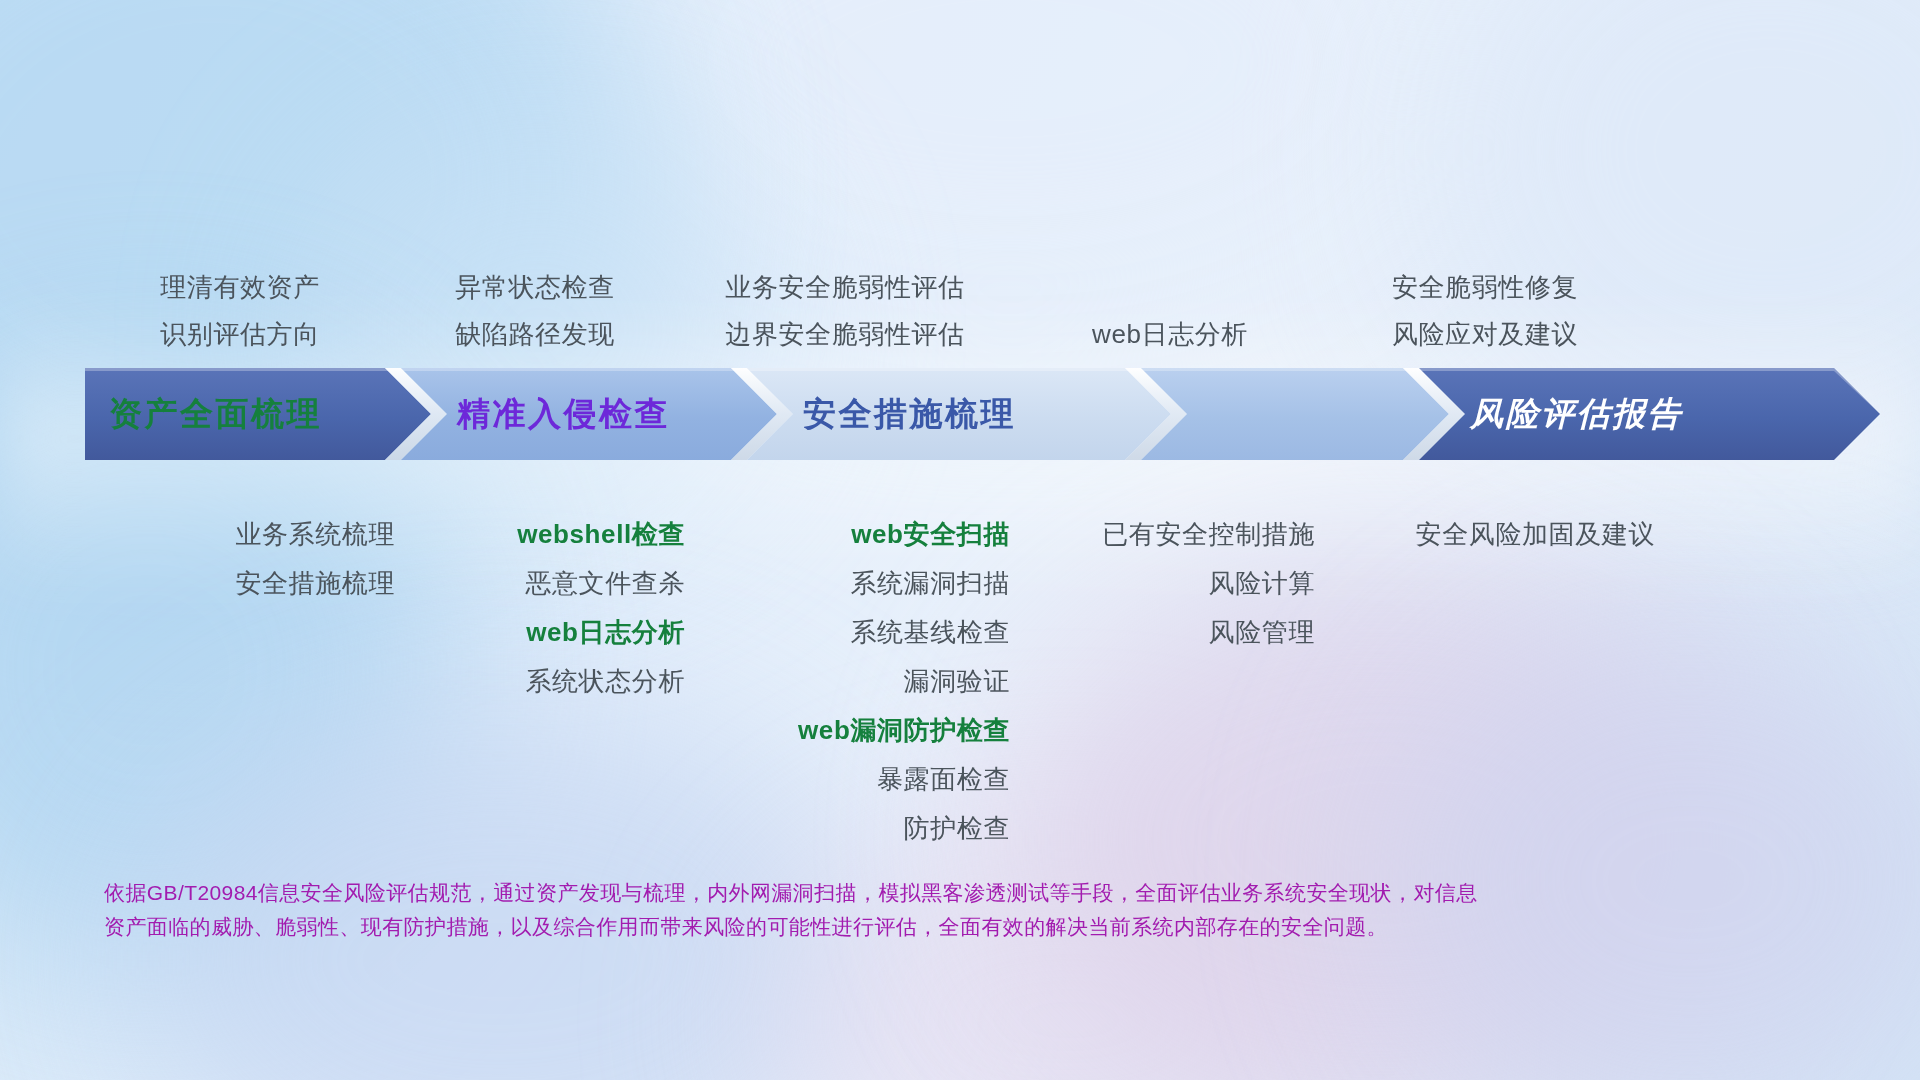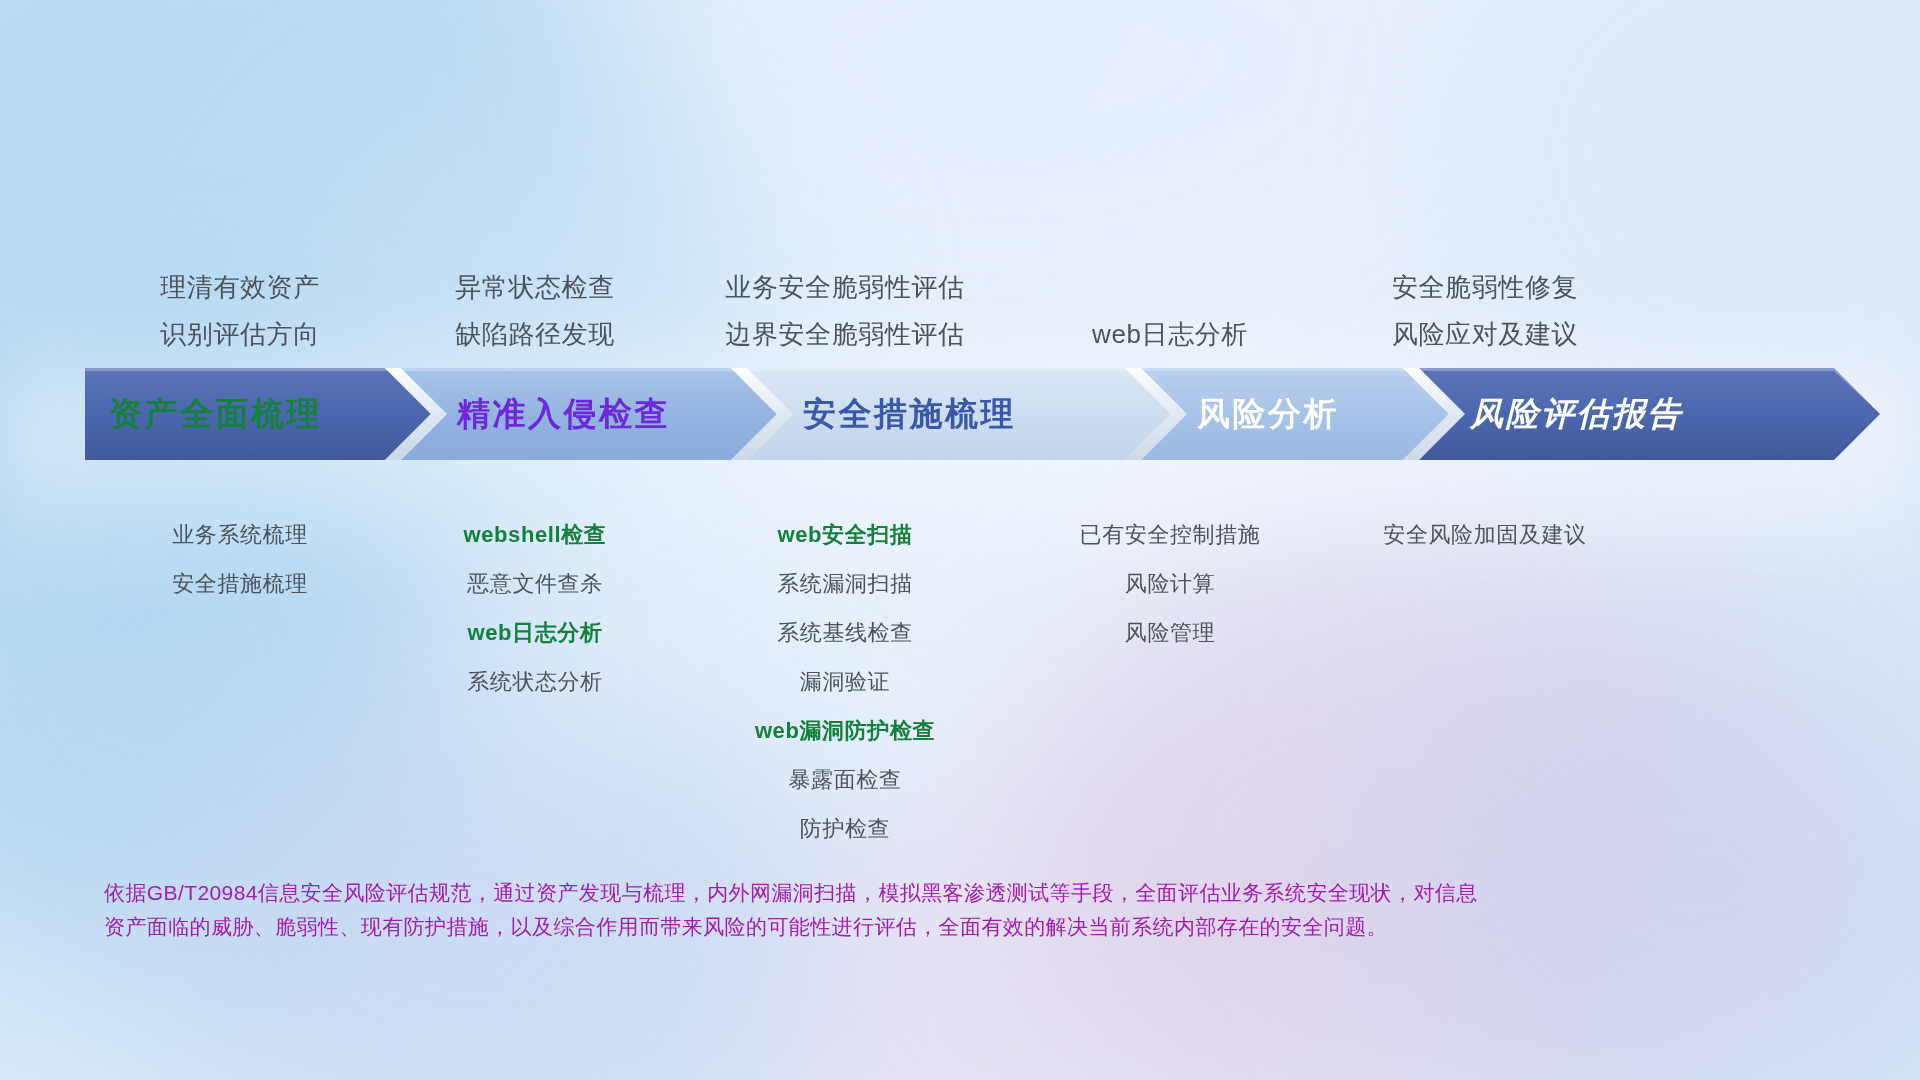--- a/index.html
+++ b/index.html
@@ -94,23 +94,23 @@
     line-height: 47px;
     letter-spacing: .6px;
   }
   .top-list .item { white-space: nowrap; }
 
   
   .bottom-list {
     position: absolute;
     top: 510px;
     left: 0; right: 0;
-    text-align: center;
+    text-align: right;
     color: #4b545c;
-    font-size: 22px;
+    font-size: 26px;
     line-height: 49px;
     letter-spacing: .6px;
   }
   .bottom-list .item { white-space: nowrap; }
   .bottom-list .item.strong { font-weight: 700; color:#15803d; }
 
   
   .band {
     position: absolute;
     left: 85px;
@@ -290,21 +290,20 @@
         <path d="M1334,0 L1749,0 L1795,46 L1749,92 L1334,92 L1380,46 Z" fill="url(#gDark)"></path>
 
         <path d="M0,0 L1749,0 L1795,46 L1749,3 L0,3 Z" fill="#ffffff" opacity=".28"></path>
       </svg>
     </div>
 
     <div class="band-labels">
       <div class="band-label bl-0">资产全面梳理</div>
       <div class="band-label bl-1">精准入侵检查</div>
       <div class="band-label bl-2">安全措施梳理</div>
-      <div class="band-label bl-3">风险分析</div>
       <div class="band-label bl-4">风险评估报告</div>
     </div>
 
     <div class="footer">
       <p>依据GB/T20984信息安全风险评估规范，通过资产发现与梳理，内外网漏洞扫描，模拟黑客渗透测试等手段，全面评估业务系统安全现状，对信息</p>
       <p>资产面临的威胁、脆弱性、现有防护措施，以及综合作用而带来风险的可能性进行评估，全面有效的解决当前系统内部存在的安全问题。</p>
     </div>
 
   </div>
 </div>

